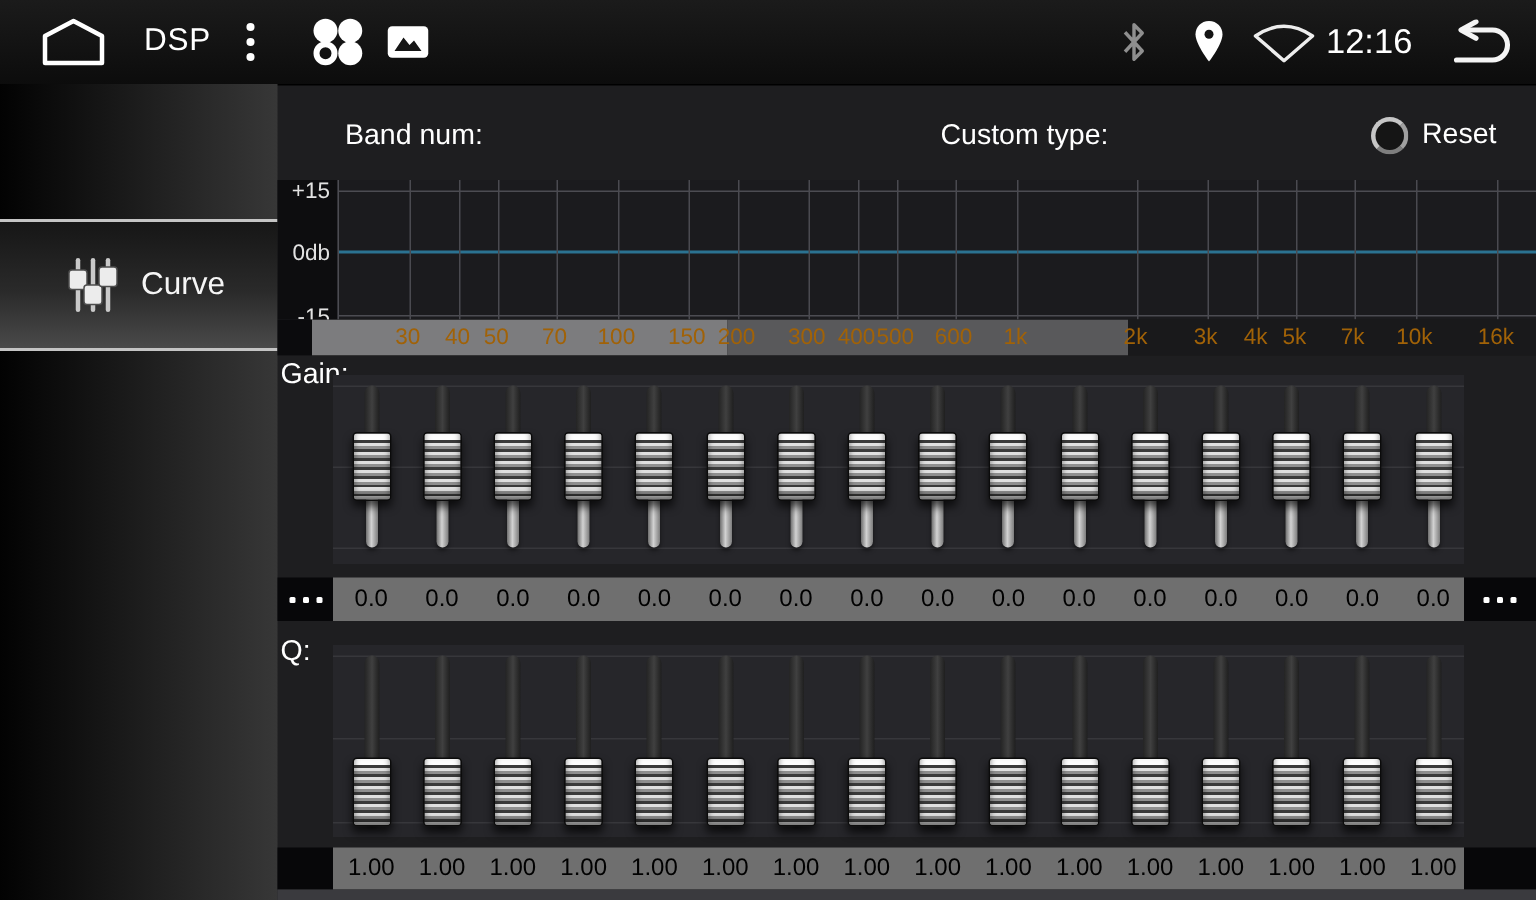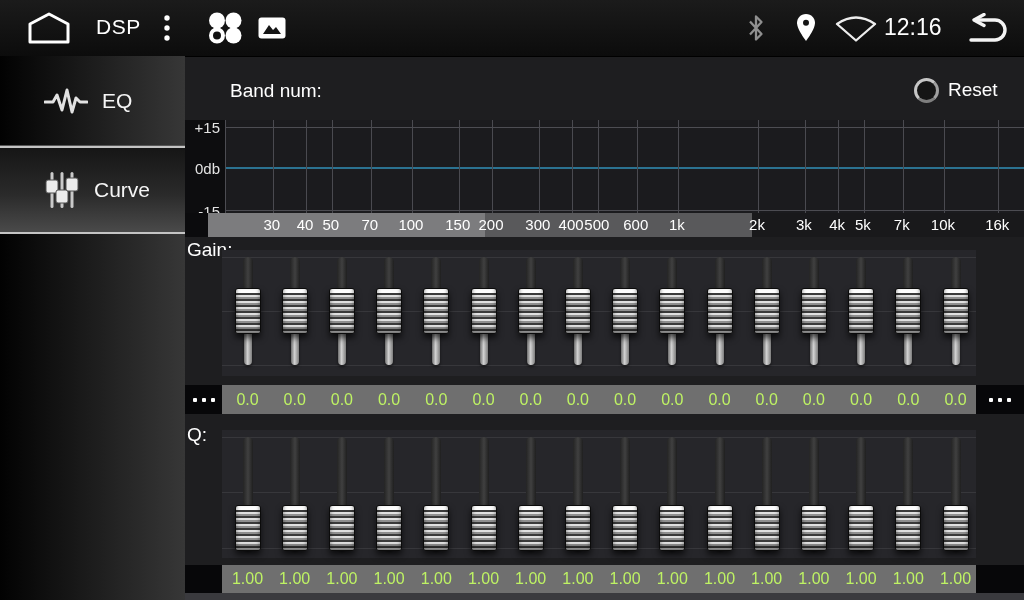--- a/index.html
+++ b/index.html
@@ -46,41 +46,41 @@
   #plot{left:225px;top:120px;width:798px;height:93px;background:#1b1b1e;
     border-left:1px solid #4c4c52;}
   .vgrid{position:absolute;top:0;width:1px;height:93px;background:#4a4a50;}
   .hline{position:absolute;left:0;width:798px;height:1px;background:#4c4c52;}
   #zero-line{position:absolute;left:0;width:798px;height:2px;}
   .ylab{position:absolute;left:178px;width:42px;text-align:right;font-size:15px;color:#e2e2e2;}
 
   #freq-strip{left:185px;top:213px;width:839px;height:24px;background:#19191b;overflow:hidden;}
   .seg{position:absolute;top:0;height:24px;}
   .freq-label{position:absolute;top:0;transform:translateX(-50%);line-height:24px;
-    font-size:15px;color:#ffffff;white-space:nowrap;}
+    font-size:15px;color:#a16207;white-space:nowrap;}
 
   
   .sec-label{position:absolute;font-size:19px;color:#fff;}
   .region{position:absolute;left:222px;width:754px;background:#26262a;}
   .rline{position:absolute;left:0;width:754px;height:1px;background:#37373b;}
 
   .vslider{position:absolute;width:26px;height:124px;cursor:pointer;}
   .track-dark{position:absolute;left:8px;width:10px;border-radius:5px 5px 2px 2px;
     background:linear-gradient(90deg,#242424,#404040 50%,#1f1f1f);}
   .track-light{position:absolute;left:9px;width:8px;border-radius:2px 2px 4px 4px;
     background:linear-gradient(90deg,#6e6e6e,#d2d2d2 45%,#7d7d7d);
     box-shadow:0 2px 3px rgba(0,0,0,.5);}
   .knob{position:absolute;left:0;width:26px;height:46px;border-radius:3px;box-sizing:border-box;
     border:1px solid #0b0b0b;
     background-image:linear-gradient(180deg,#fdfdfd 0,#fdfdfd 4px,rgba(255,255,255,0) 4px),
       repeating-linear-gradient(180deg,#e0e0e0 0 2px,#8f8f8f 2px 4px,#3a3a3a 4px 6px);
     box-shadow:0 4px 6px rgba(0,0,0,.65), inset 0 -3px 4px rgba(0,0,0,.5);}
 
   .val-strip{position:absolute;left:222px;width:754px;background:#6f6f6f;}
-  .cell{position:absolute;top:0;transform:translateX(-50%);font-size:16px;color:#bef264;}
+  .cell{position:absolute;top:0;transform:translateX(-50%);font-size:16px;color:#000000;}
   .more-box{position:absolute;background:#070709;display:flex;align-items:center;
     justify-content:center;gap:5px;}
   .dot{width:4px;height:4px;background:#fff;border-radius:1px;}
   #bottom-bar{left:185px;top:593px;width:839px;height:7px;background:#3a3a3e;}
 </style>
 </head>
 <body>
 
 <div id="screen">
 
@@ -116,40 +116,35 @@
       <path d="M2,8 Q21,-5 40,8 L21,24.5 Z" fill="none" stroke="#ededed" stroke-width="2.3" stroke-linejoin="round"></path>
     </svg>
     <div class="sb" id="sb-time">12:16</div>
     <svg class="sb" style="left:961px;top:13px" width="48" height="30" viewBox="0 0 48 30">
       <path d="M14,7 H34 a10,10 0 0 1 0,20 H10" fill="none" stroke="#f4f4f4" stroke-width="3.4" stroke-linecap="round"></path>
       <path d="M23,1.5 L13,7 L23,12.5" fill="none" stroke="#f4f4f4" stroke-width="3.4" stroke-linecap="round" stroke-linejoin="round"></path>
     </svg>
   </div>
 
   <div id="sidebar">
-    <div class="side-item" id="side-eq">
-      <svg width="44" height="32" viewBox="0 0 44 32">
-        <polyline points="1,17 9,17 13,10 18,25 23,5 28,27 32,13 36,17 43,17" fill="none" stroke="#e2e2e2" stroke-width="3" stroke-linecap="round" stroke-linejoin="round"></polyline>
-      </svg>
-      <span class="side-label">EQ</span>
-    </div>
     <div class="side-item" id="side-curve">
       <svg width="36" height="40" viewBox="0 0 36 40">
         <rect x="6.5" y="2" width="3" height="36" rx="1.5" fill="#c9c9c9"></rect>
         <rect x="16.5" y="2" width="3" height="36" rx="1.5" fill="#c9c9c9"></rect>
         <rect x="26.5" y="2" width="3" height="36" rx="1.5" fill="#c9c9c9"></rect>
         <rect x="2" y="10" width="12" height="13" rx="2" fill="#ececec" stroke="#4e4e4e"></rect>
         <rect x="12" y="20" width="12" height="13" rx="2" fill="#ececec" stroke="#4e4e4e"></rect>
         <rect x="22" y="8" width="12" height="13" rx="2" fill="#ececec" stroke="#4e4e4e"></rect>
       </svg>
       <span class="side-label">Curve</span>
     </div>
   </div>
 
   <div class="ctl-label" style="left:230px;top:80px">Band num:</div>
+  <div class="ctl-label" style="left:627px;top:80px">Custom type:</div>
   <div id="reset" class="abs" style="left:914px;top:76px">
     <span class="radio"></span>
     <span>Reset</span>
   </div>
 
   <div id="plot-gutter" class="abs"></div>
   <span class="ylab" style="top:119px">+15</span>
   <span class="ylab" style="top:160px">0db</span>
   <span class="ylab" style="top:203px">-15</span>
 

